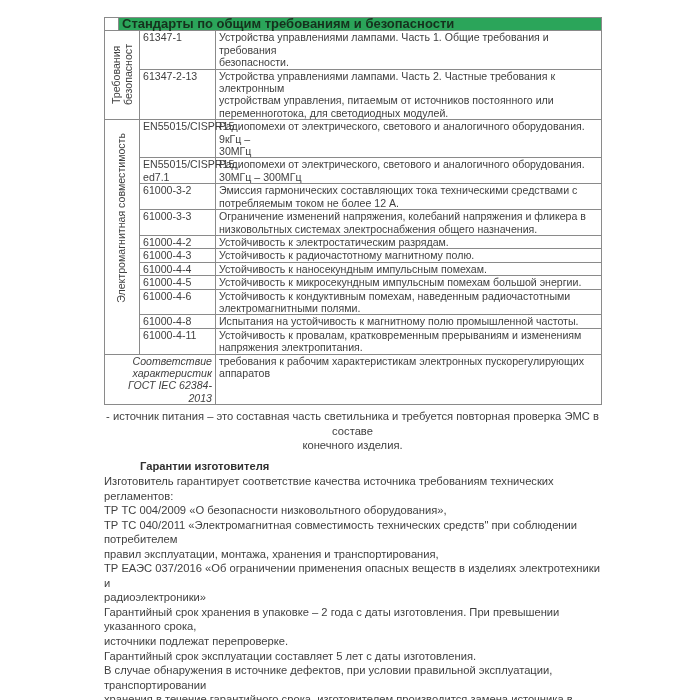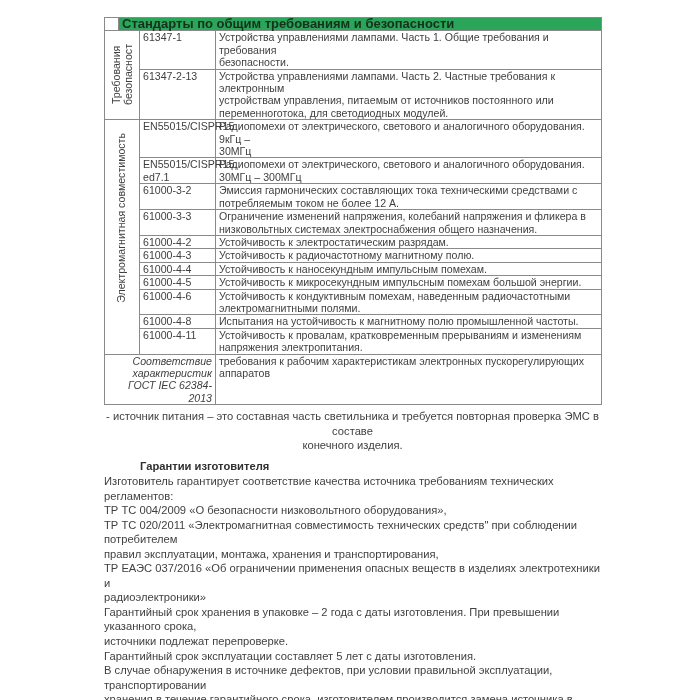--- a/index.html
+++ b/index.html
@@ -130,21 +130,21 @@
     </tbody>
       </table>
 
     <div class="note">- источник питания – это составная часть светильника и требуется повторная проверка ЭМС в составе
 конечного изделия.</div>
 
     <div class="paras">
       <div class="line bold">Гарантии изготовителя</div>
       <div class="line">Изготовитель гарантирует соответствие качества источника требованиям технических регламентов:</div>
       <div class="line">ТР ТС 004/2009 «О безопасности низковольтного оборудования»,</div>
-      <div class="line">ТР ТС 020/2011 «Электромагнитная совместимость технических средств" при соблюдении потребителем</div>
+      <div class="line">ТР ТС 040/2011 «Электромагнитная совместимость технических средств" при соблюдении потребителем</div>
       <div class="line">правил эксплуатации, монтажа, хранения и транспортирования,</div>
       <div class="line">ТР ЕАЭС 037/2016 «Об ограничении применения опасных веществ в изделиях электротехники и</div>
       <div class="line">радиоэлектроники»</div>
       <div class="line">Гарантийный срок хранения в упаковке – 2 года с даты изготовления. При превышении указанного срока,</div>
       <div class="line">источники подлежат перепроверке.</div>
       <div class="line">Гарантийный срок эксплуатации составляет 5 лет с даты изготовления.</div>
       <div class="line">В случае обнаружения в источнике дефектов, при условии правильной эксплуатации, транспортировании</div>
       <div class="line">хранения в течение гарантийного срока, изготовителем производится замена источника в кратчайший,</div>
 
     </div>

